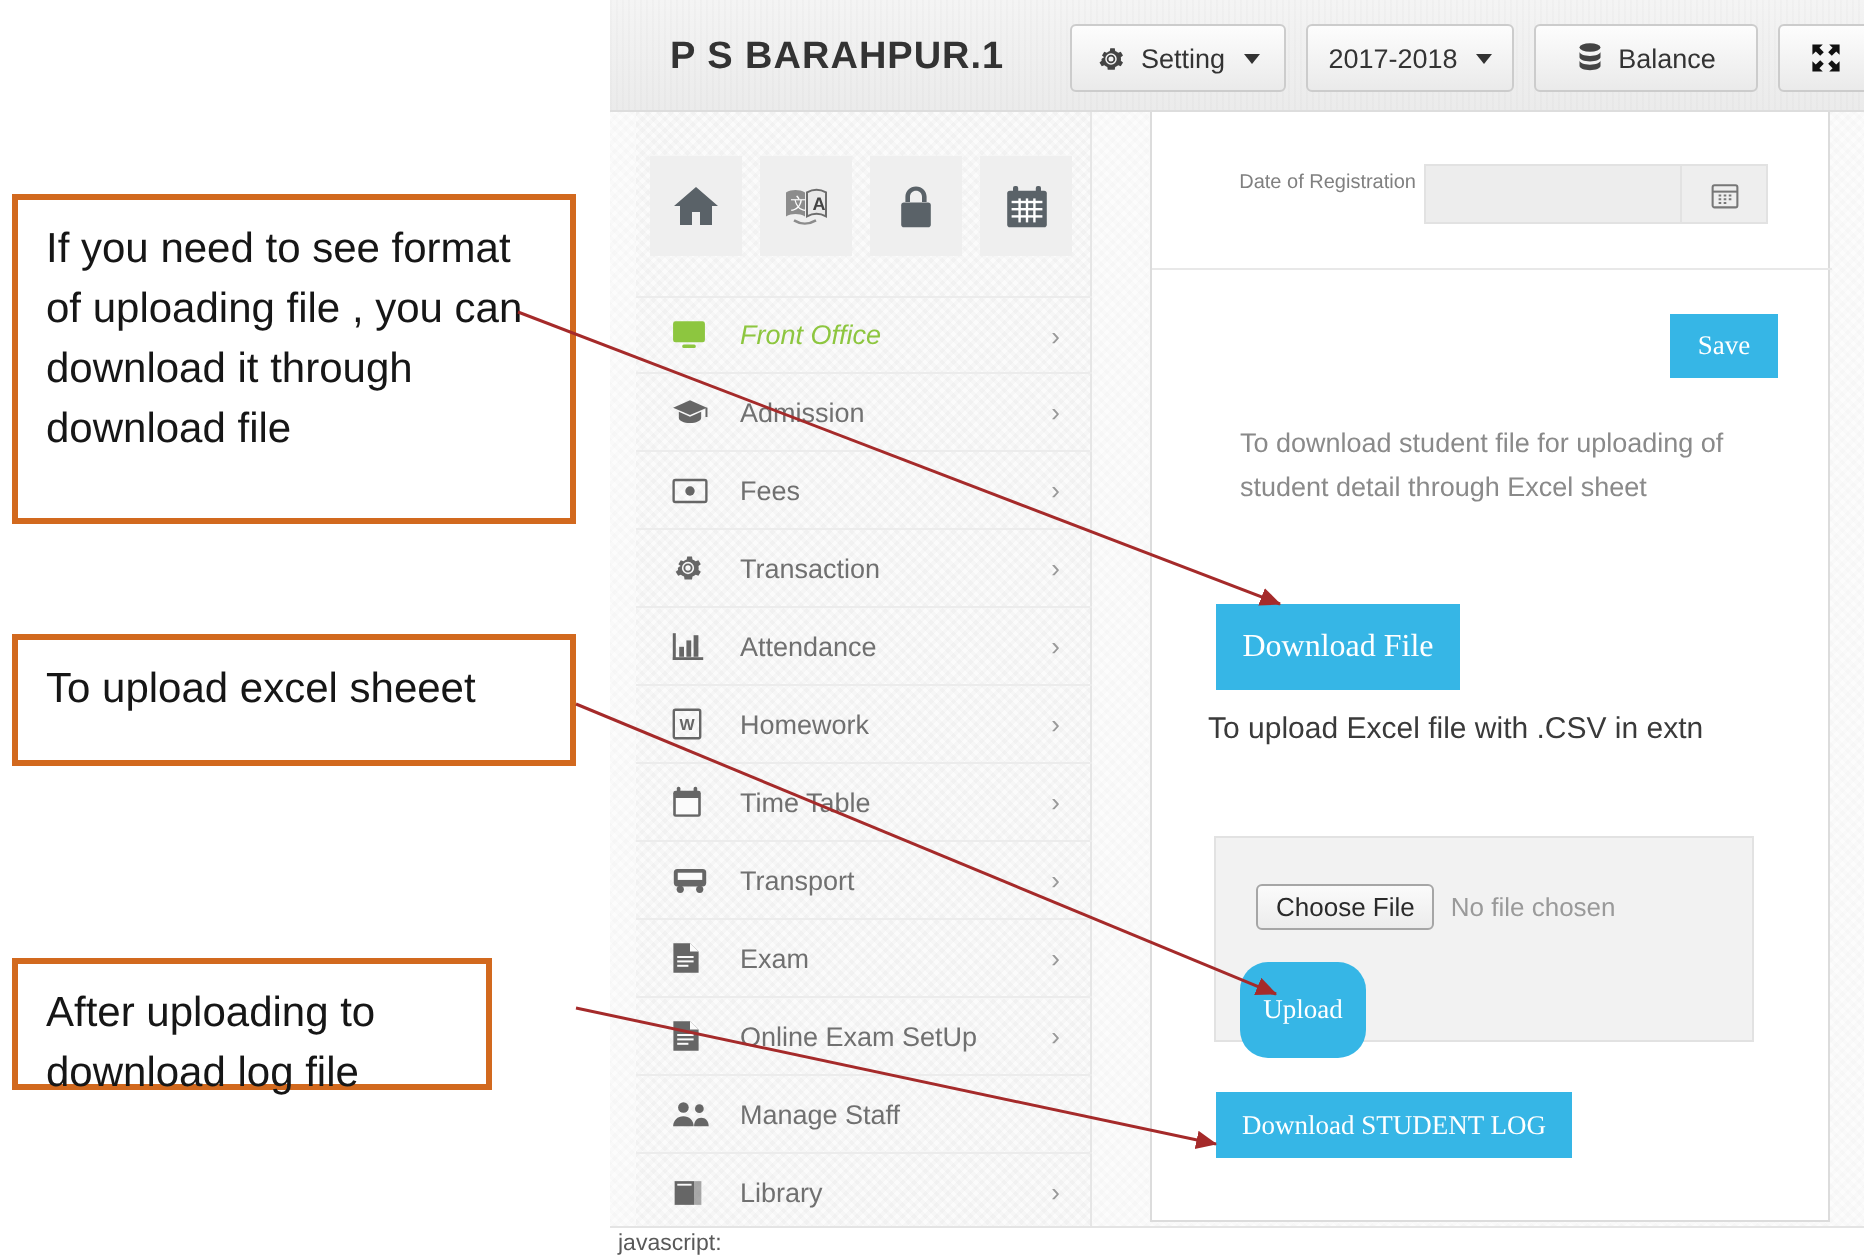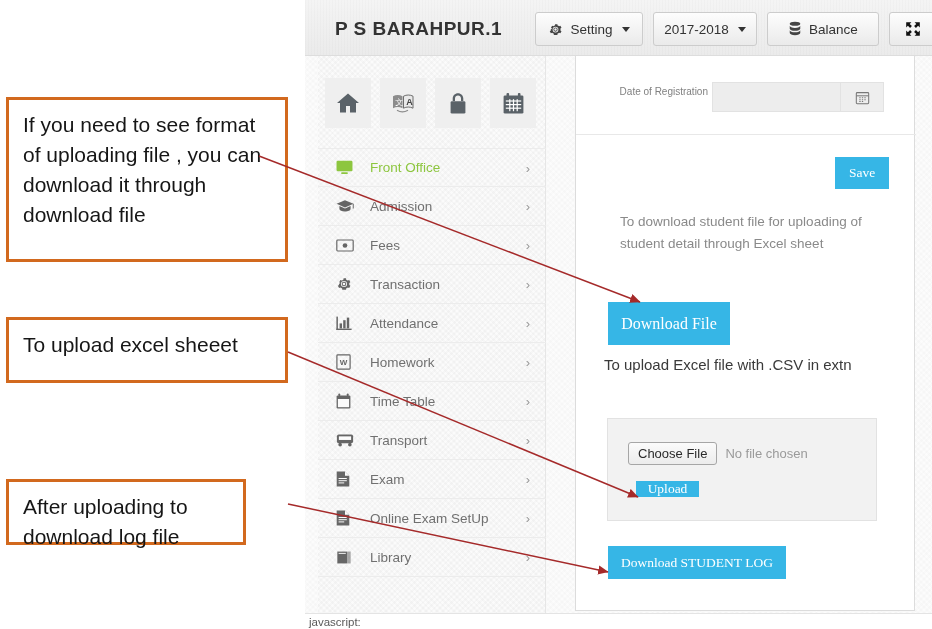--- a/index.html
+++ b/index.html
@@ -150,21 +150,21 @@
     align-items: center;
     justify-content: flex-start;
     color: #666666;
     flex: none;
   }
   .menu-label {
     font-size: 13.5px;
     color: #707070;
     white-space: nowrap;
   }
-  .menu-item.active .menu-label { color: #8dc63f; }
+  .menu-item.active .menu-label { color: #8dc63f; font-style: italic; }
   .menu-item.active .menu-icon { color: #8dc63f; }
   .menu-arrow {
     position: absolute;
     right: 16px;
     top: 50%;
     transform: translateY(-50%);
     color: #999999;
     font-size: 13px;
     line-height: 1;
   }
@@ -313,25 +313,26 @@
     font-family: "Liberation Sans", sans-serif;
     white-space: nowrap;
   }
   .no-file-text {
     font-size: 13px;
     color: #9a9a9a;
     white-space: nowrap;
   }
   #upload-btn {
     position: absolute;
-    left: 28px;
+    left: 12px;
     top: 62px;
     width: 63px;
-    height: 16px;
+    height: 48px;
     font-size: 13.5px;
+    border-radius: 14px;
   }
 
   #download-log-btn {
     position: absolute;
     left: 32px;
     top: 490px;
     width: 178px;
     height: 33px;
     font-size: 13.5px;
   }
@@ -586,20 +587,31 @@
                   <rect x="2.6" y="9.2" width="8.2" height="1"></rect>
                   <rect x="2.6" y="11.4" width="5.6" height="1"></rect>
                 </g>
               </svg>
             </span>
             <span class="menu-label">Online Exam SetUp</span>
             <span class="menu-arrow">›</span>
           </div>
           <div class="menu-item">
             <span class="menu-icon">
+              <svg width="19" height="14" viewBox="0 0 20 14" fill="currentColor">
+                <circle cx="6" cy="3.6" r="2.8"></circle>
+                <circle cx="14.4" cy="4.2" r="2.3"></circle>
+                <path d="M0.6 13.4c0-3 2.4-5.2 5.4-5.2s5.4 2.2 5.4 5.2z"></path>
+                <path d="M11.6 13.4c0-2.6 1.6-4.4 3.8-4.4s3.9 1.8 3.9 4.4z"></path>
+              </svg>
+            </span>
+            <span class="menu-label">Manage Staff</span>
+          </div>
+          <div class="menu-item">
+            <span class="menu-icon">
               <svg width="16" height="15" viewBox="0 0 17 15" fill="currentColor">
                 <path d="M1.4 1.2h10.4v12.6H1.4z"></path>
                 <path d="M11.8 1.2h3.8v12.6h-3.8z" opacity="0.55"></path>
                 <rect x="2.8" y="2.6" width="7.6" height="1" fill="#fbfbfb"></rect>
               </svg>
             </span>
             <span class="menu-label">Library</span>
             <span class="menu-arrow">›</span>
           </div>
         </div>

